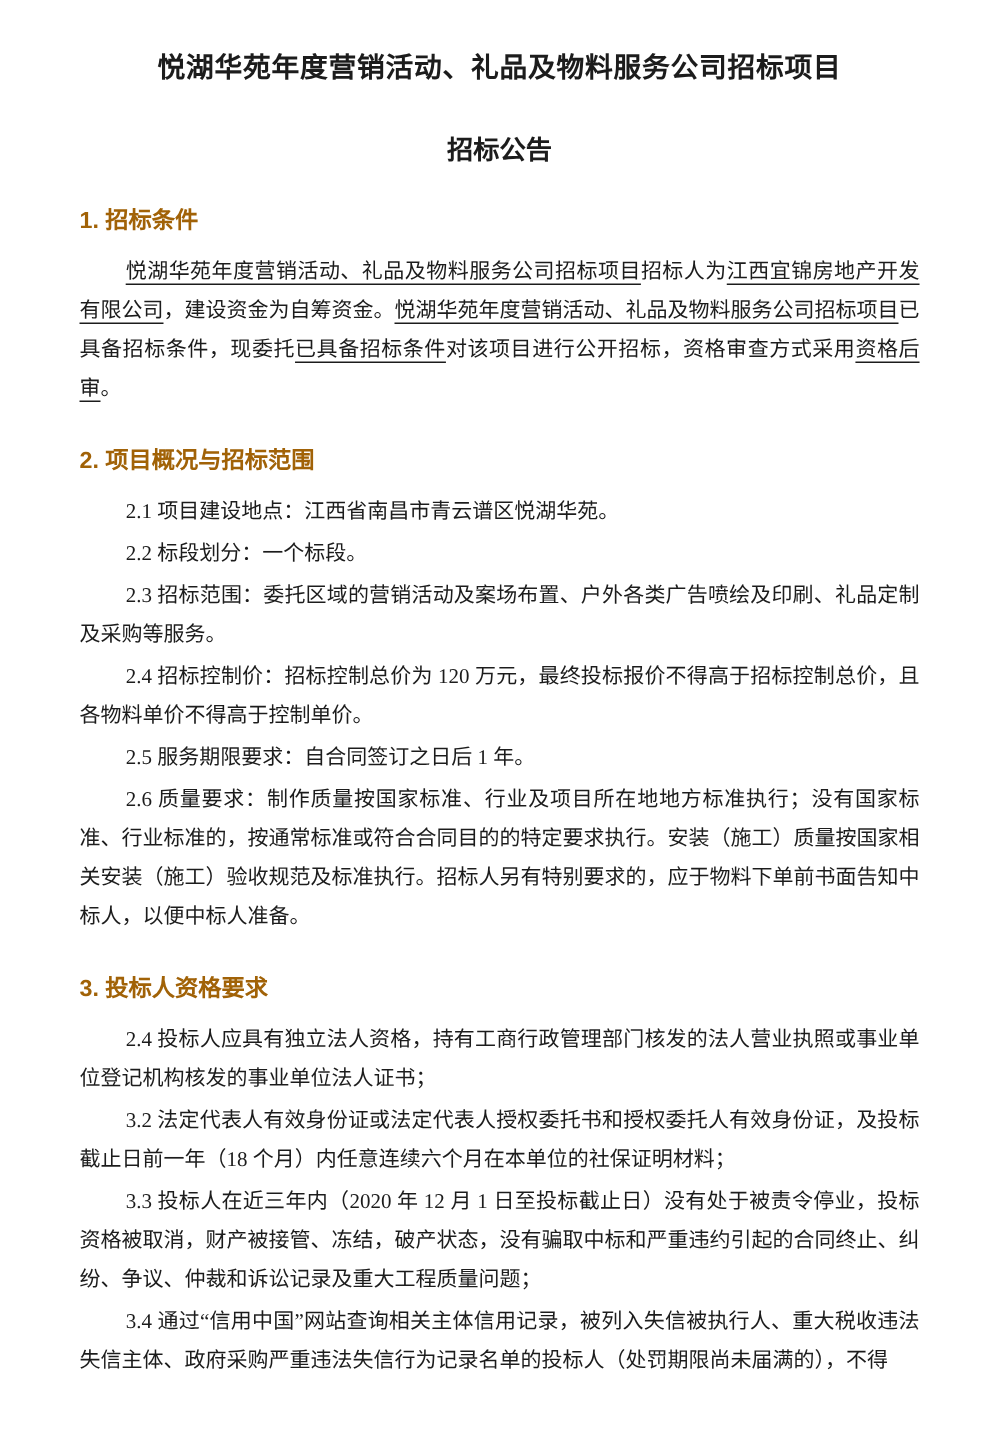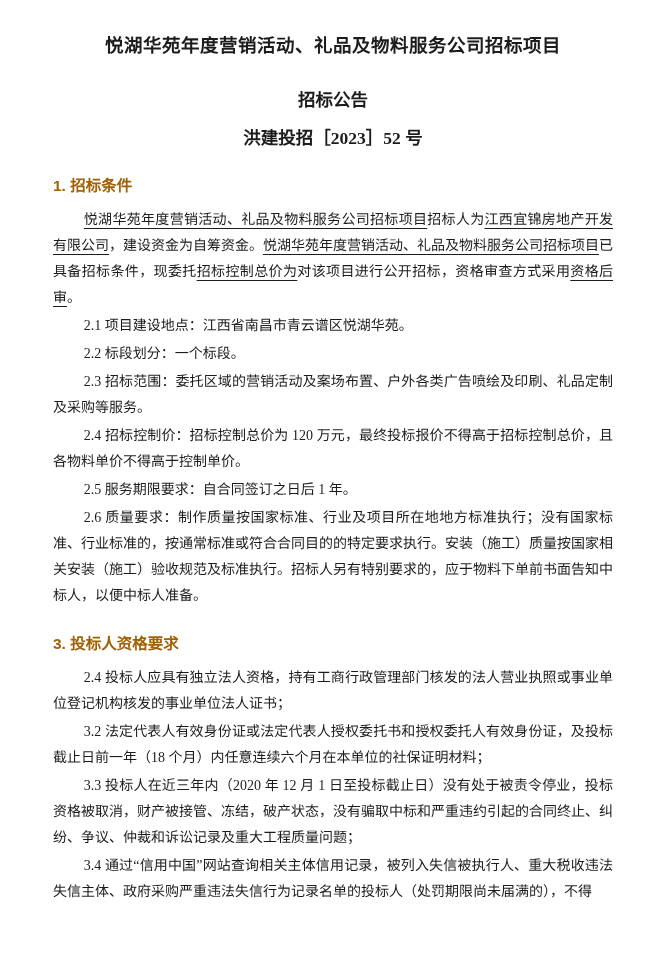--- a/index.html
+++ b/index.html
@@ -80,28 +80,28 @@
 </style>
 </head>
 <body>
 
 <div class="page">
 
   <div class="doc-title">悦湖华苑年度营销活动、礼品及物料服务公司招标项目</div>
 
   <div class="doc-subtitle">招标公告</div>
 
-  <div class="doc-number">洪建投招［2023］52 号</div>
 
   <div>
     <div class="section-heading">1. 招标条件</div>
-    <p class="body-para"><span class="u">悦湖华苑年度营销活动、礼品及物料服务公司招标项目</span><span>招标人为</span><span class="u">江西宜锦房地产开发有限公司</span><span>，建设资金为自筹资金。</span><span class="u">悦湖华苑年度营销活动、礼品及物料服务公司招标项目</span><span>已具备招标条件，现委托</span><span class="u">招标控制总价为</span><span>对该项目进行公开招标，资格审查方式采用</span><span class="u">资格后审</span><span>。</span></p>
+    <p class="body-para"><span class="u">悦湖华苑年度营销活动、礼品及物料服务公司招标项目</span><span>招标人为</span><span class="u">江西宜锦房地产开发有限公司</span><span>，建设资金为自筹资金。</span><span class="u">悦湖华苑年度营销活动、礼品及物料服务公司招标项目</span><span>已具备招标条件，现委托</span><span class="u">已具备招标条件</span><span>对该项目进行公开招标，资格审查方式采用</span><span class="u">资格后审</span><span>。</span></p>
   </div>
 
   <div>
+    <div class="section-heading">2. 项目概况与招标范围</div>
     <p class="body-para">2.1 项目建设地点：江西省南昌市青云谱区悦湖华苑。</p>
     <p class="body-para">2.2 标段划分：一个标段。</p>
     <p class="body-para">2.3 招标范围：委托区域的营销活动及案场布置、户外各类广告喷绘及印刷、礼品定制及采购等服务。</p>
     <p class="body-para">2.4 招标控制价：招标控制总价为 120 万元，最终投标报价不得高于招标控制总价，且各物料单价不得高于控制单价。</p>
     <p class="body-para">2.5 服务期限要求：自合同签订之日后 1 年。</p>
     <p class="body-para">2.6 质量要求：制作质量按国家标准、行业及项目所在地地方标准执行；没有国家标准、行业标准的，按通常标准或符合合同目的的特定要求执行。安装（施工）质量按国家相关安装（施工）验收规范及标准执行。招标人另有特别要求的，应于物料下单前书面告知中标人，以便中标人准备。</p>
   </div>
 
   <div>
     <div class="section-heading">3. 投标人资格要求</div>

